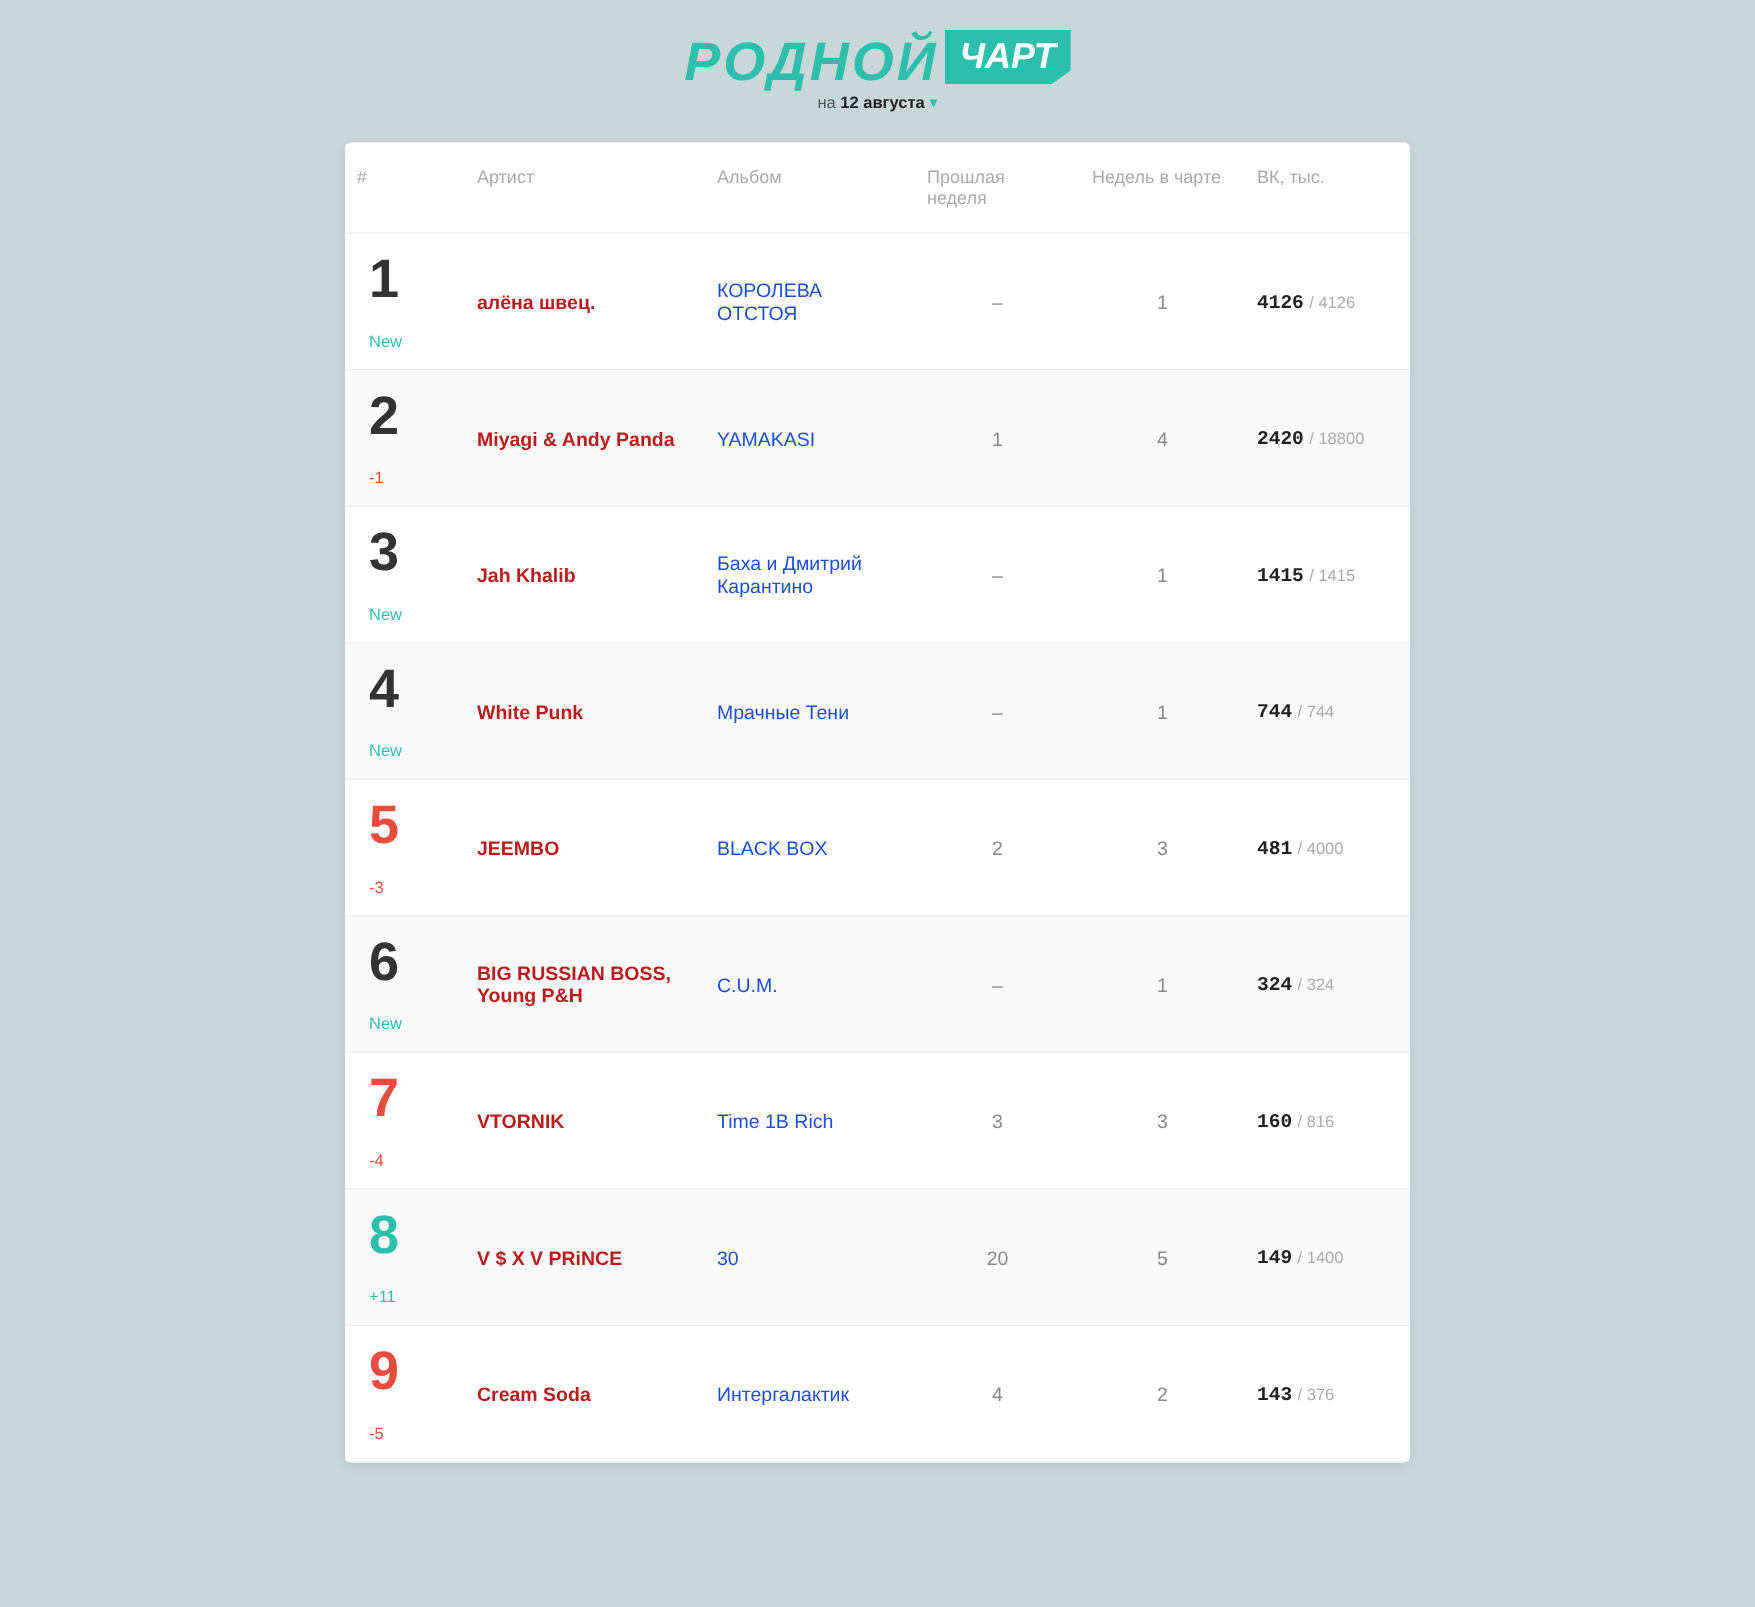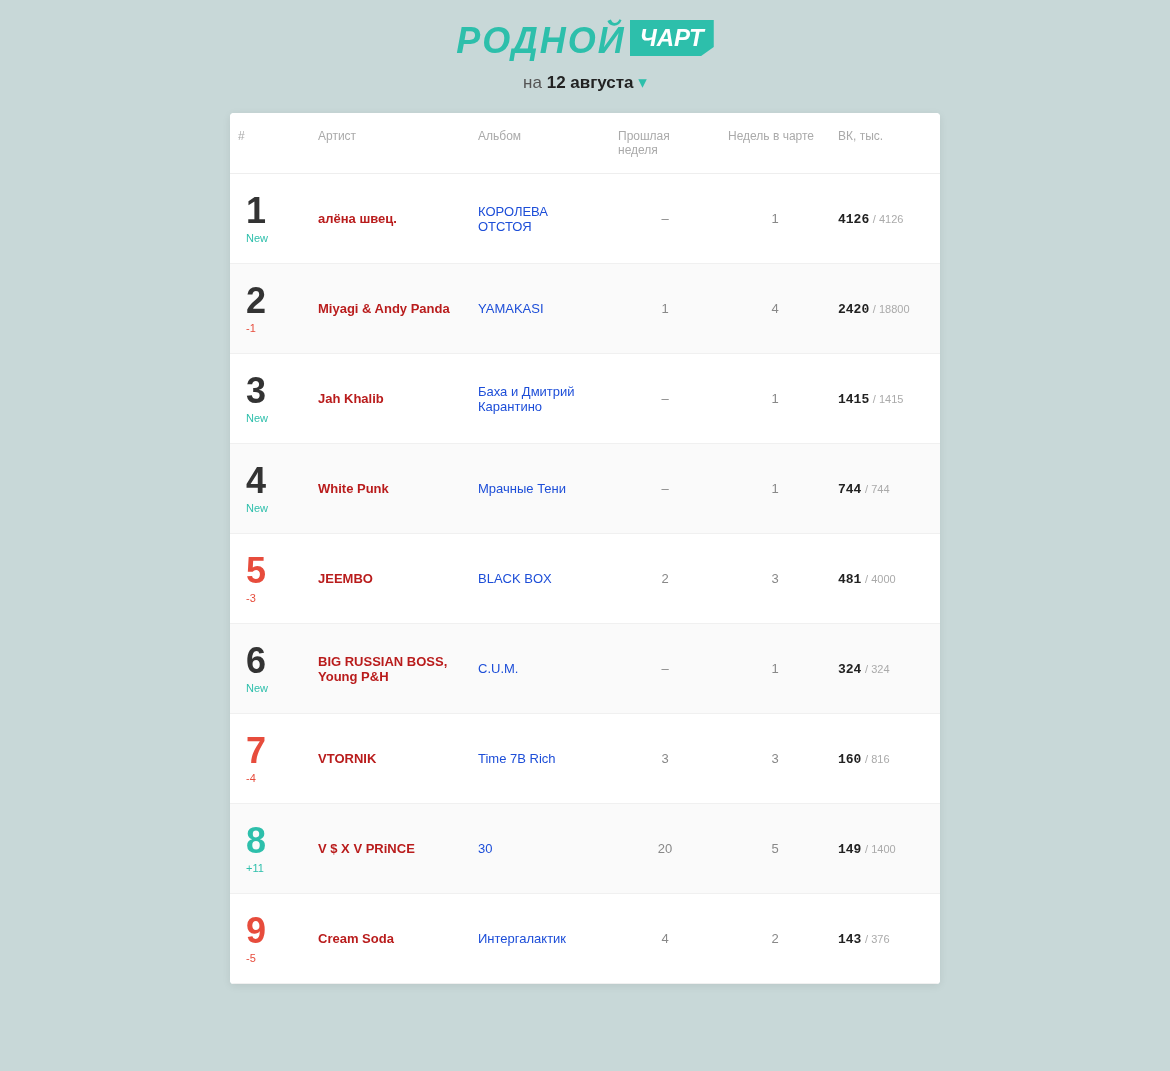--- a/index.html
+++ b/index.html
@@ -35,22 +35,21 @@
       color: white;
       font-size: 24px;
       font-weight: 900;
       padding: 4px 10px;
       margin-left: 4px;
       font-style: italic;
       text-transform: uppercase;
       clip-path: polygon(0 0, 100% 0, 100% 75%, 85% 100%, 0 100%);
     }
     .date-selector {
-      margin-top: 10px;
-      font-size: 17px;
+      font-size: 11px;
       color: #555;
     }
     .date-selector strong {
       font-weight: bold;
       color: #222;
     }
     .date-selector .dropdown-arrow {
       color: #2dbfab;
     }
     .chart-container {
@@ -91,21 +90,21 @@
       align-items: flex-start;
     }
     .rank-number {
       font-size: 36px;
       font-weight: bold;
       color: #333;
       line-height: 1;
     }
     .rank-change {
       font-size: 11px;
-      margin-top: 3px;
+      margin-top: 18px;
     }
     .rank-change.new { color: #2dbfab; }
     .rank-change.down { color: #e74c3c; }
     .rank-change.up { color: #2dbfab; }
     .artist-cell {
       font-size: 13px;
       font-weight: bold;
       color: #b91c1c;
       padding: 0 8px;
     }
@@ -255,21 +254,21 @@
       <span class="vk-total"> / 324</span>
     </div>
 
   </div>
       <div class="chart-row">
     <div class="rank-cell">
       <span class="rank-number" style="color:#e74c3c">7</span>
       <span class="rank-change down" style="color:#e74c3c">-4</span>
     </div>
     <div class="artist-cell">VTORNIK</div>
-    <div class="album-cell">Time 7B Rich</div>
+    <div class="album-cell">Time 1B Rich</div>
     <div class="prev-week-cell">3</div>
     <div class="weeks-cell">3</div>
     <div class="vk-cell">
       <span class="vk-current">160</span>
       <span class="vk-total"> / 816</span>
     </div>
 
   </div>
       <div class="chart-row">
     <div class="rank-cell">

